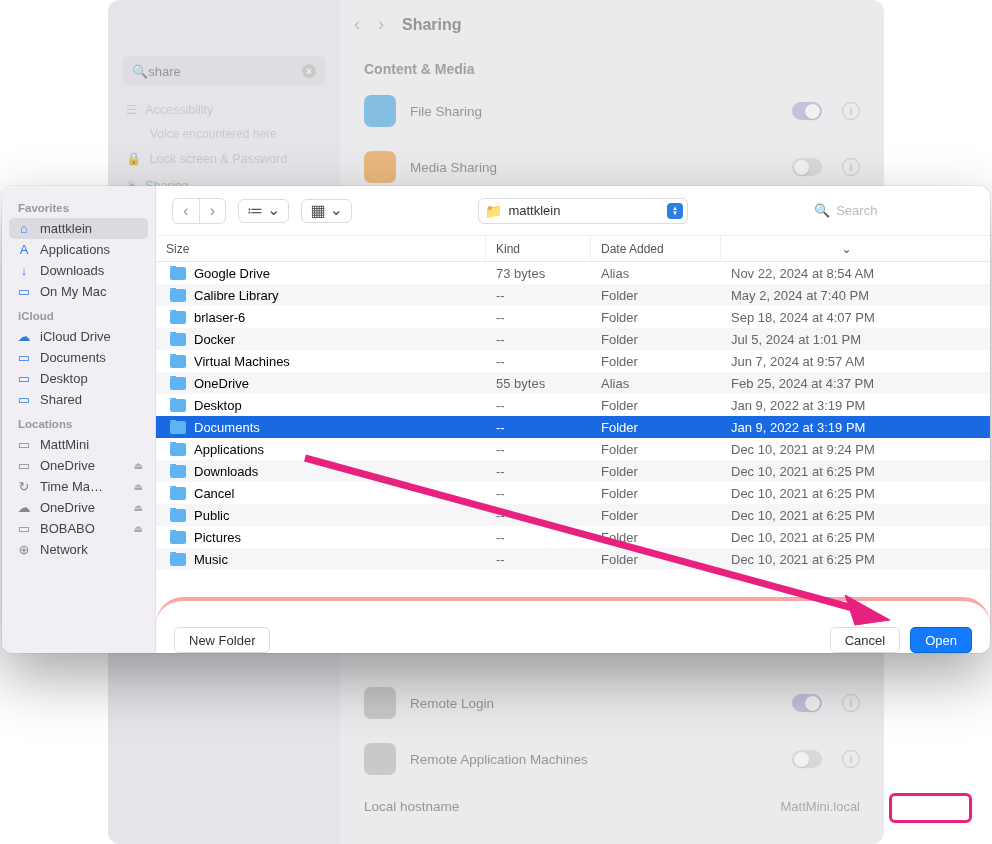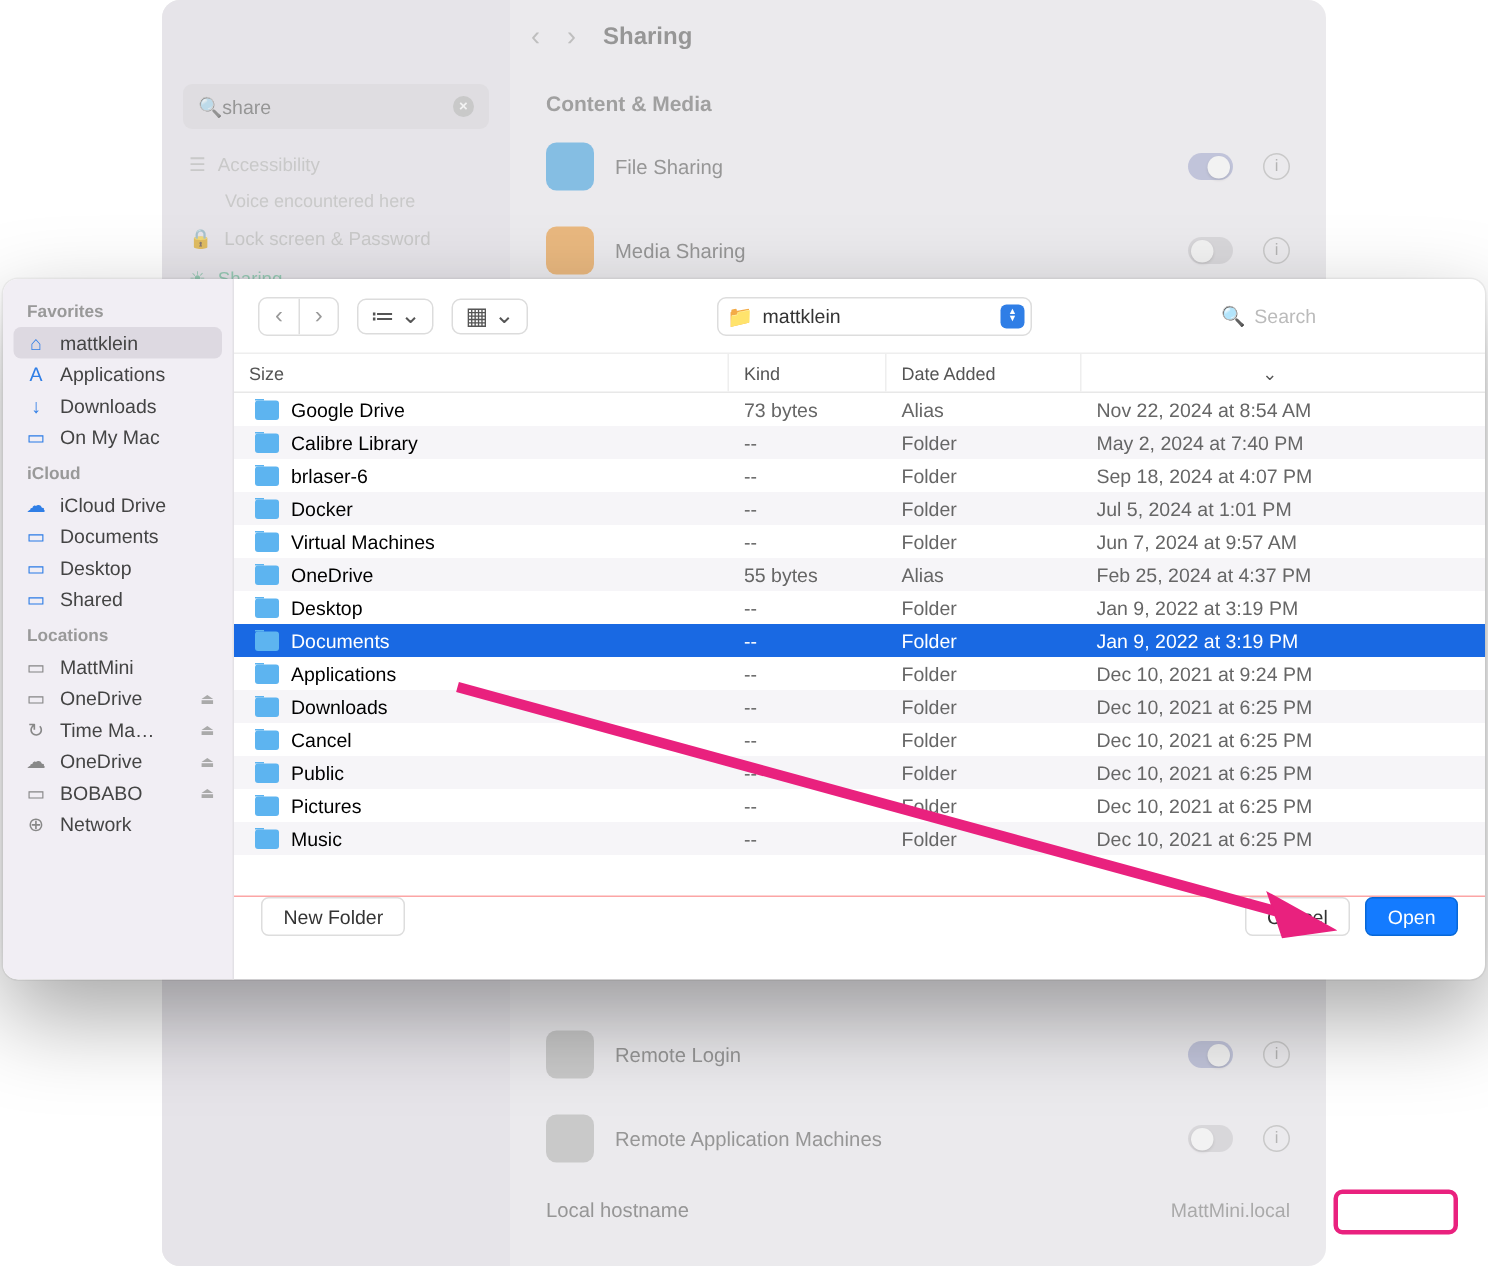--- a/index.html
+++ b/index.html
@@ -61,21 +61,21 @@
 .row.sel { background: #1969e3; color: #fff; }
 .row > div { padding: 0 10px; white-space: nowrap; overflow: hidden; text-overflow: ellipsis;}
 .cell-name { display:flex; align-items:center; gap: 8px; padding-left: 14px !important; }
 .folder-icon { width: 16px; height: 13px; background: #5db4f0; border-radius: 2px; position: relative; flex-shrink:0; }
 .folder-icon::before { content:""; position:absolute; top:-3px; left:0; width:6px; height:3px; background:#5db4f0; border-radius:1px 1px 0 0;}
 .cell-size { color:#666; }
 .row.sel .cell-size, .row.sel .cell-kind, .row.sel .cell-date { color:#fff; }
 .cell-kind { color:#666; }
 .cell-date { color:#666; }
 
-.footer { height: 56px; border-top: 1px solid #fca5a5; display:flex; align-items:flex-start; padding: 0 18px; gap: 10px;}
+.footer { height: 56px; border-top: 4px solid #fca5a5; display:flex; align-items:flex-end; padding: 0 18px; gap: 10px; border-radius: 27px;}
 .btn { height: 26px; padding: 0 14px; border-radius: 5px; font-size: 13px; display:flex;align-items:center;justify-content:center; background:#fff; border: 1px solid #ddd; color:#333; cursor:default;}
 .btn.primary { background:#147bff; color:#fff; border:1px solid #0768d8; }
 .footer .spacer { flex:1; }
 
 
 .arrow-svg { position:absolute; left: 300px; top: 450px; width: 620px; height: 200px; pointer-events:none; }
 .arrow-svg polygon, .arrow-svg line { fill:#e9217e; stroke:#e9217e; }
 .open-highlight { position:absolute; left:889px; top:793px; width:83px; height:30px; border: 3px solid #e9217e; border-radius:6px; pointer-events:none;}
 
 .chev { display:inline-block; transform: translateY(-1px);}

